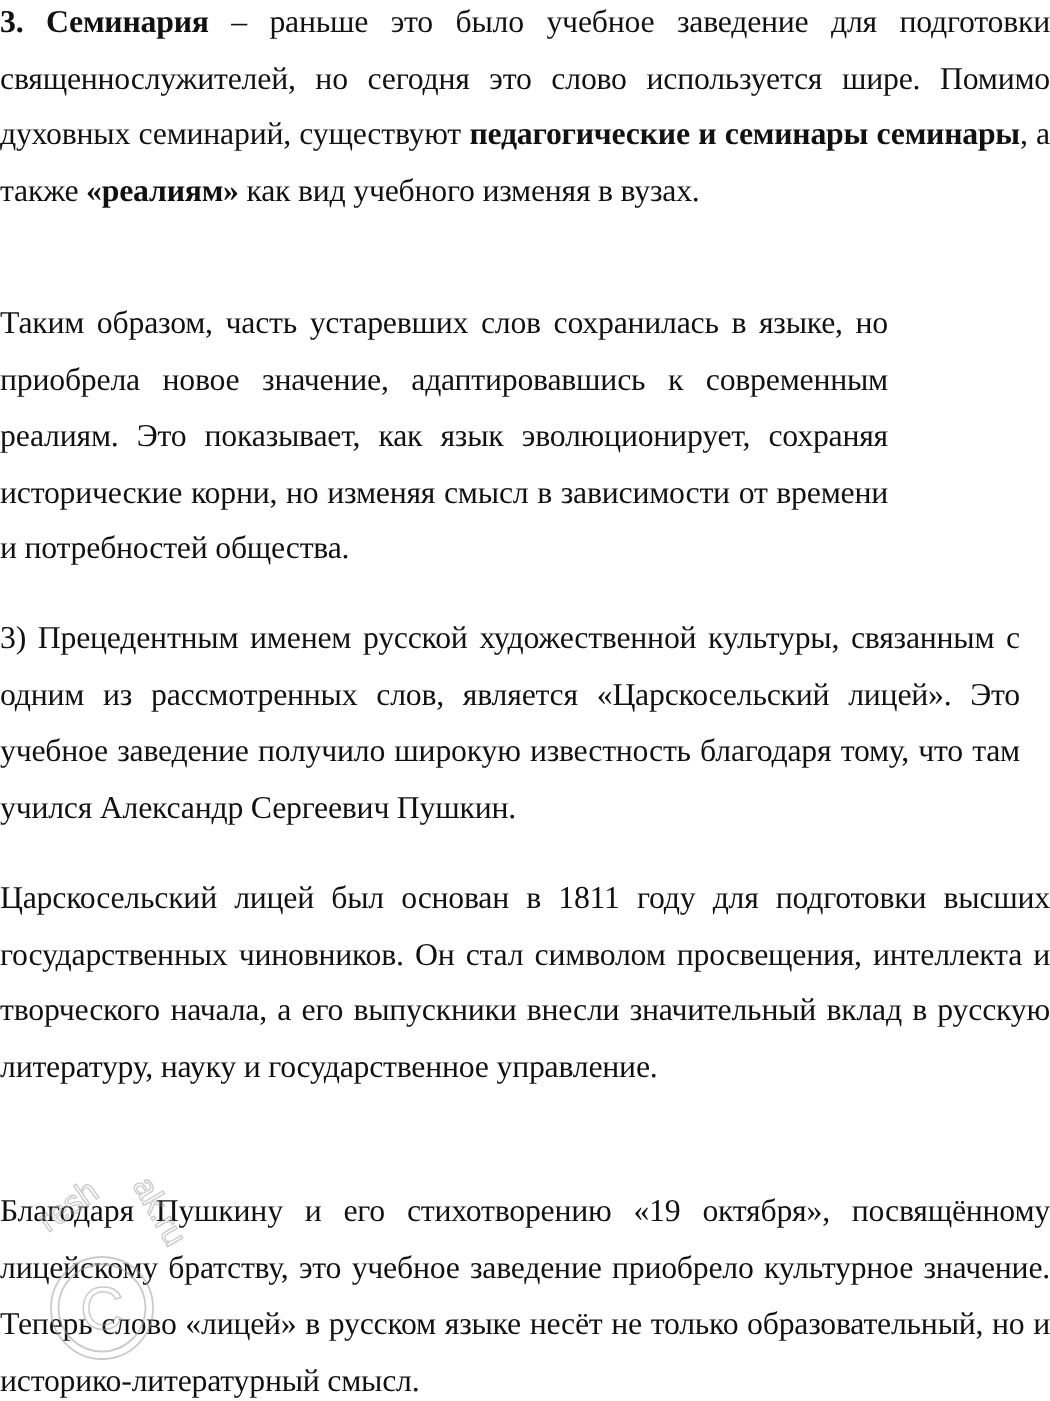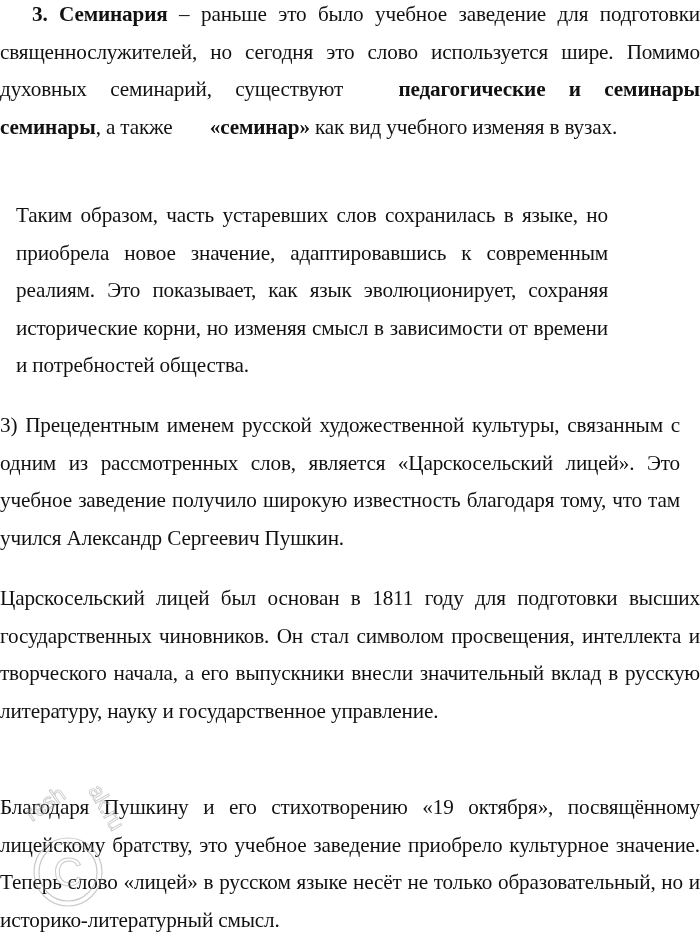--- a/index.html
+++ b/index.html
@@ -11,36 +11,36 @@
   .page { position: absolute; left: 0; top: 0; width: 700px; }
   .para {
     margin: 0;
     font-size: 21.2px;
     line-height: 37.6px;
     text-align: justify;
     text-align-last: left;
     letter-spacing: -0.15px;
   }
   .p1 { position: absolute; top: -4px; left: 0; width: 700px; }
-  .p2 { position: absolute; top: 197px; left: 16px; width: 592px; }
+  .p2 { position: absolute; top: 197px; left: 0; width: 592px; }
   .p3 { position: absolute; top: 407px; left: 0; width: 680px; }
   .p4 { position: absolute; top: 580px; left: 0; width: 700px; }
   .p5 { position: absolute; top: 789px; left: 0; width: 700px; }
-  b { font-weight: bold; margin-left: 32px; }
+  b { font-weight: bold; }
   .watermark {
     position: absolute; left: 10px; top: 780px; width: 150px; height: 150px;
     pointer-events: none; opacity: 0.55;
   }
 </style>
 </head>
 <body>
 
 <div class="page">
 
-  <p class="para p1"><b>3. Семинария</b><span> – раньше это было учебное заведение для подготовки священнослужителей, но сегодня это слово используется шире. Помимо духовных семинарий, существуют </span><b>педагогические и семинары семинары</b><span>, а также </span><b>«семинар»</b><span> как вид учебного изменяя в вузах.</span></p>
+  <p class="para p1"><b>3. Семинария</b><span> – раньше это было учебное заведение для подготовки священнослужителей, но сегодня это слово используется шире. Помимо духовных семинарий, существуют </span><b>педагогические и семинары семинары</b><span>, а также </span><b>«реалиям»</b><span> как вид учебного изменяя в вузах.</span></p>
 
   <p class="para p2">Таким образом, часть устаревших слов сохранилась в языке, но приобрела новое значение, адаптировавшись к современным реалиям. Это показывает, как язык эволюционирует, сохраняя исторические корни, но изменяя смысл в зависимости от времени и потребностей общества.</p>
 
   <p class="para p3">3) Прецедентным именем русской художественной культуры, связанным с одним из рассмотренных слов, является «Царскосельский лицей». Это учебное заведение получило широкую известность благодаря тому, что там учился Александр Сергеевич Пушкин.</p>
 
   <p class="para p4">Царскосельский лицей был основан в 1811 году для подготовки высших государственных чиновников. Он стал символом просвещения, интеллекта и творческого начала, а его выпускники внесли значительный вклад в русскую литературу, науку и государственное управление.</p>
 
   <p class="para p5">Благодаря Пушкину и его стихотворению «19 октября», посвящённому лицейскому братству, это учебное заведение приобрело культурное значение. Теперь слово «лицей» в русском языке несёт не только образовательный, но и историко-литературный смысл.</p>
 
 </div>

